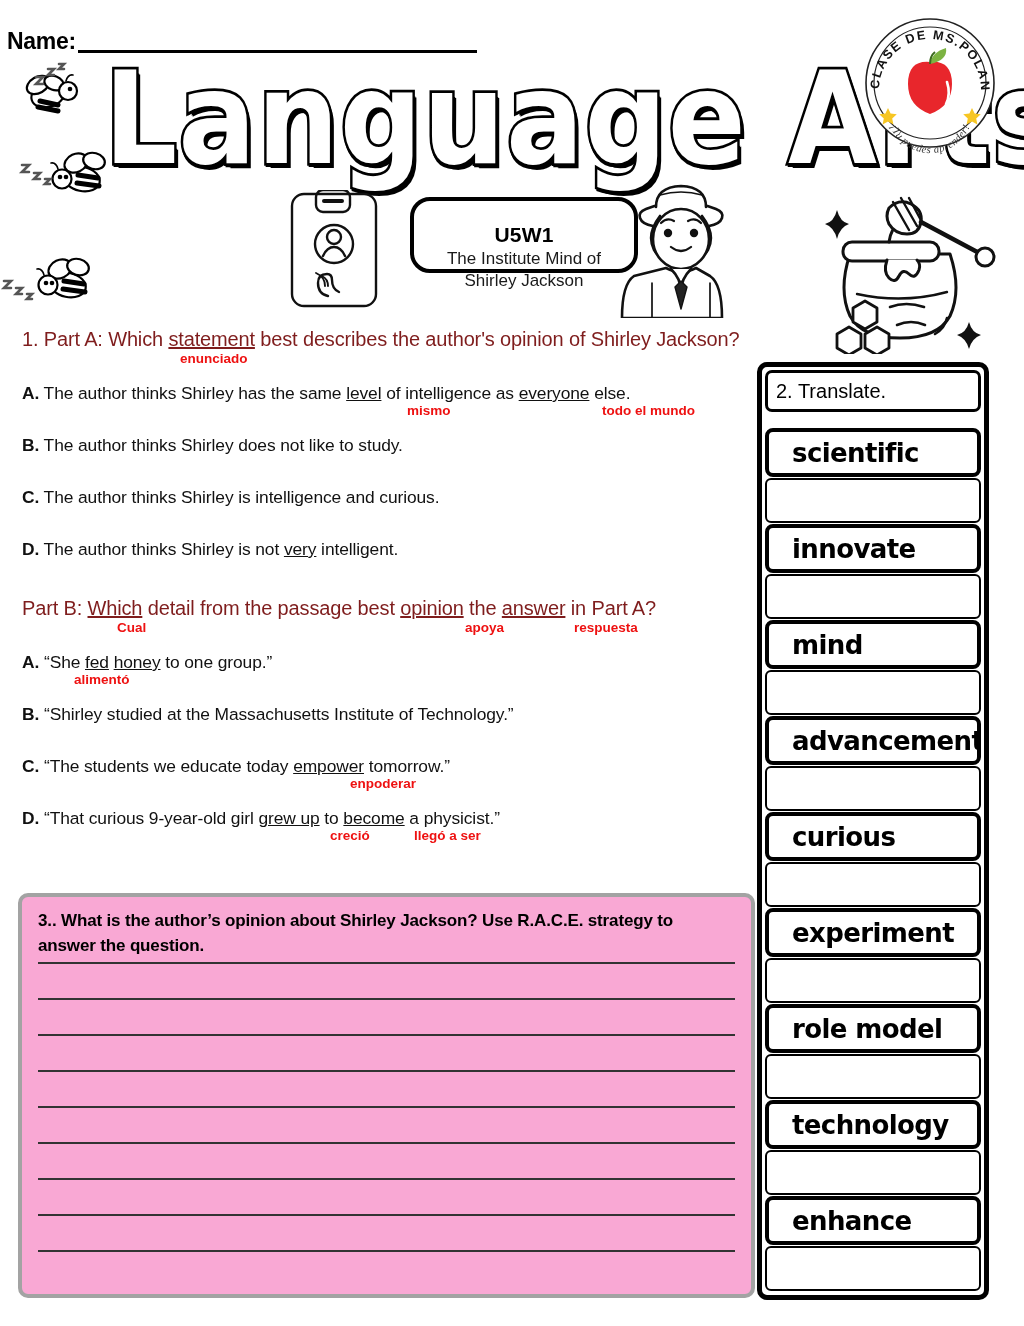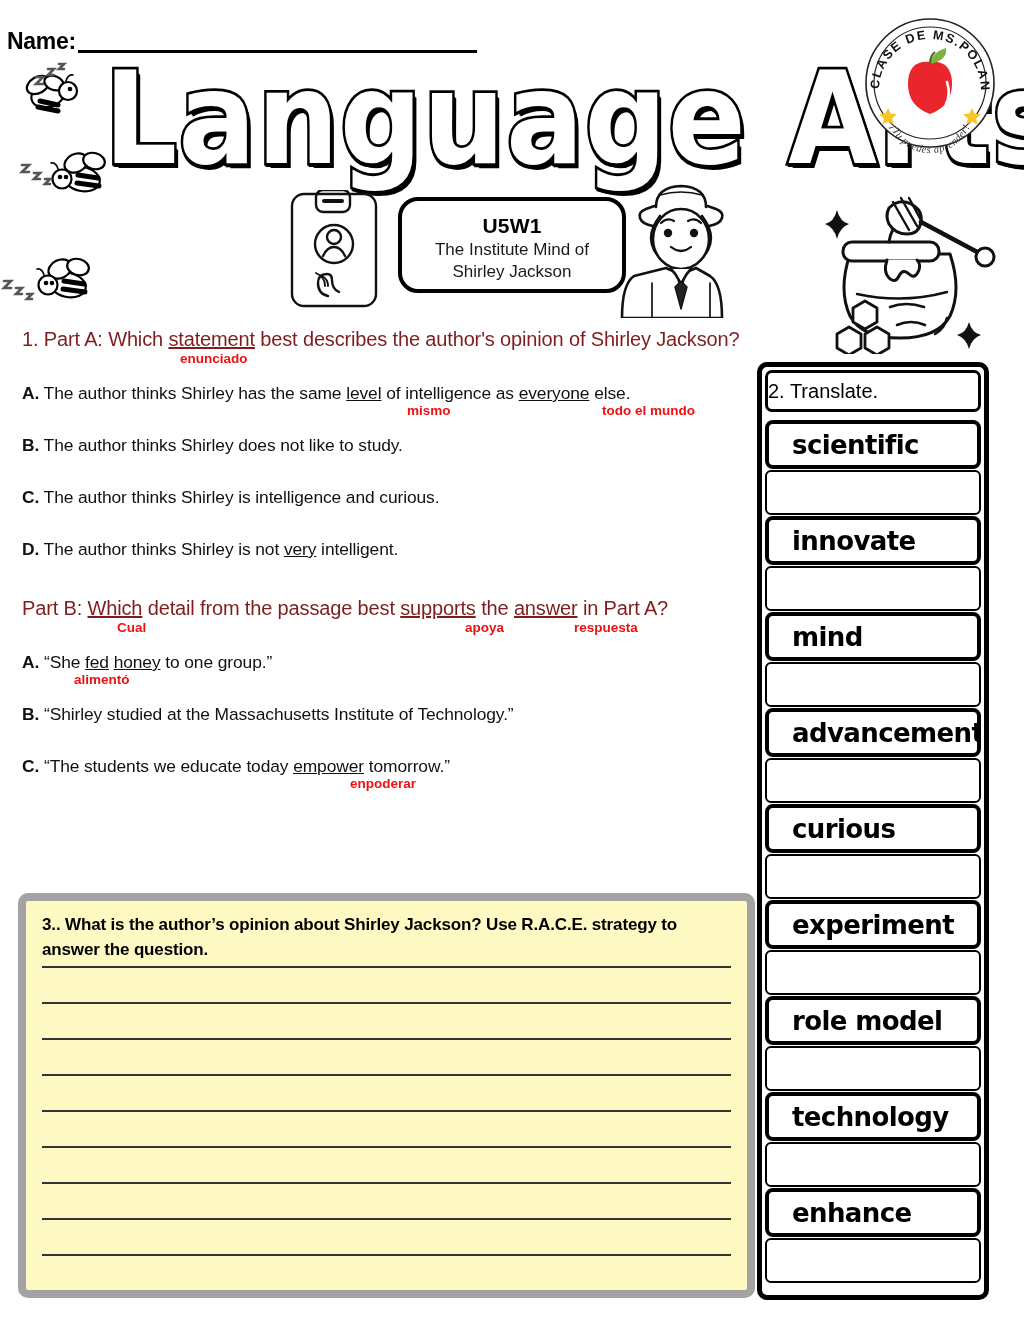--- a/index.html
+++ b/index.html
@@ -80,29 +80,29 @@
   
   .bee-col { position: absolute; left: 0; top: 55px; width: 132px; height: 260px; }
 
   
   .id-card  { position: absolute; left: 288px; top: 190px; width: 92px; height: 120px; }
   .scientist{ position: absolute; left: 616px; top: 183px; width: 130px; height: 135px; }
   .honeypot { position: absolute; left: 805px; top: 182px; width: 215px; height: 172px; }
 
   .unit-card {
     position: absolute;
-    left: 398px;
+    left: 410px;
     top: 197px;
     width: 228px;
-    height: 96px;
+    height: 76px;
     border: 4px solid #000;
     border-radius: 20px;
     background: #fff;
     text-align: center;
-    padding-top: 12px;
+    padding-top: 21px;
   }
   .unit-code {
     font-size: 21px;
     font-weight: bold;
     color: #000;
     line-height: 1.25;
     letter-spacing: 0.2px;
   }
   .unit-sub {
     font-size: 17px;
@@ -155,23 +155,23 @@
   .sp-lg { height: 22px; }
   .sp-md { height: 15px; }
 
   
   .q3box {
     position: absolute;
     left: 18px;
     top: 893px;
     width: 737px;
     height: 405px;
-    border: 8px solid #a3a3a3;
+    border: 4px solid #a3a3a3;
     border-radius: 10px;
-    background: #fef9c3;
+    background: #f9a8d4;
     padding: 12px 16px 8px 16px;
   }
   .q3prompt {
     font-size: 17px;
     font-weight: bold;
     color: #000;
     line-height: 1.45;
     letter-spacing: -0.15px;
   }
   .q3lines { margin-top: 4px; }
@@ -193,25 +193,26 @@
     padding: 3px;
     display: flex;
     flex-direction: column;
   }
   .theader {
     border: 3px solid #000;
     border-radius: 7px;
     height: 42px;
     display: flex;
     align-items: center;
+    padding-left: 8px;
     font-size: 20px;
     font-weight: normal;
     color: #000;
     flex: 0 0 auto;
-    margin-bottom: 8px;
+    margin-bottom: 16px;
   }
   .tword {
     border: 4px solid #000;
     border-radius: 8px;
     height: 49px;
     display: flex;
     align-items: center;
     padding-left: 23px;
     font-family: "DejaVu Sans", sans-serif;
     font-size: 26px;
@@ -424,21 +425,21 @@
 
       <div>
         <div class="opt"><b>D.</b><span> The author thinks Shirley is not </span><span class="u">very</span><span> intelligent.</span></div>
       </div>
     </div>
 
     <div class="sp-lg"></div>
     <div style="height:16px"></div>
 
     <div>
-      <div class="q-stem"><span>Part B:  </span><span class="u">Which</span><span> detail from the passage best </span><span class="u">supports</span><span> the </span><span class="u">answer</span><span> in Part A?</span></div>
+      <div class="q-stem"><span>Part B:  </span><span class="u">Which</span><span> detail from the passage best </span><span class="u">opinion</span><span> the </span><span class="u">answer</span><span> in Part A?</span></div>
       <div class="glossrow">
           <span class="gloss" style="left: 95px;">Cual</span>
           <span class="gloss" style="left: 443px;">apoya</span>
           <span class="gloss" style="left: 552px;">respuesta</span>
         </div>
       <div class="sp-md"></div>
 
       <div>
         <div class="opt"><b>A.</b><span> “She </span><span class="u">fed</span><span> </span><span class="u">honey</span><span> to one group.”</span></div>
         <div class="glossrow">
@@ -454,20 +455,27 @@
       <div class="sp-md"></div>
 
       <div>
         <div class="opt"><b>C.</b><span> “The students we educate today </span><span class="u">empower</span><span> tomorrow.”</span></div>
         <div class="glossrow">
             <span class="gloss" style="left: 328px;">enpoderar</span>
           </div>
       </div>
       <div class="sp-md"></div>
 
+      <div>
+        <div class="opt"><b>D.</b><span> “That curious 9-year-old girl </span><span class="u">grew up</span><span> to </span><span class="u">become</span><span> a physicist.”</span></div>
+        <div class="glossrow">
+            <span class="gloss" style="left: 308px;">creció</span>
+            <span class="gloss" style="left: 392px;">llegó a ser</span>
+          </div>
+      </div>
     </div>
   </div>
 
   <div class="q3box">
     <div class="q3prompt">3.. What is the author’s opinion about Shirley Jackson? Use R.A.C.E. strategy to answer the question.</div>
     <div class="q3lines" id="q3lines">
         <div class="q3line"></div>
         <div class="q3line"></div>
         <div class="q3line"></div>
         <div class="q3line"></div>

